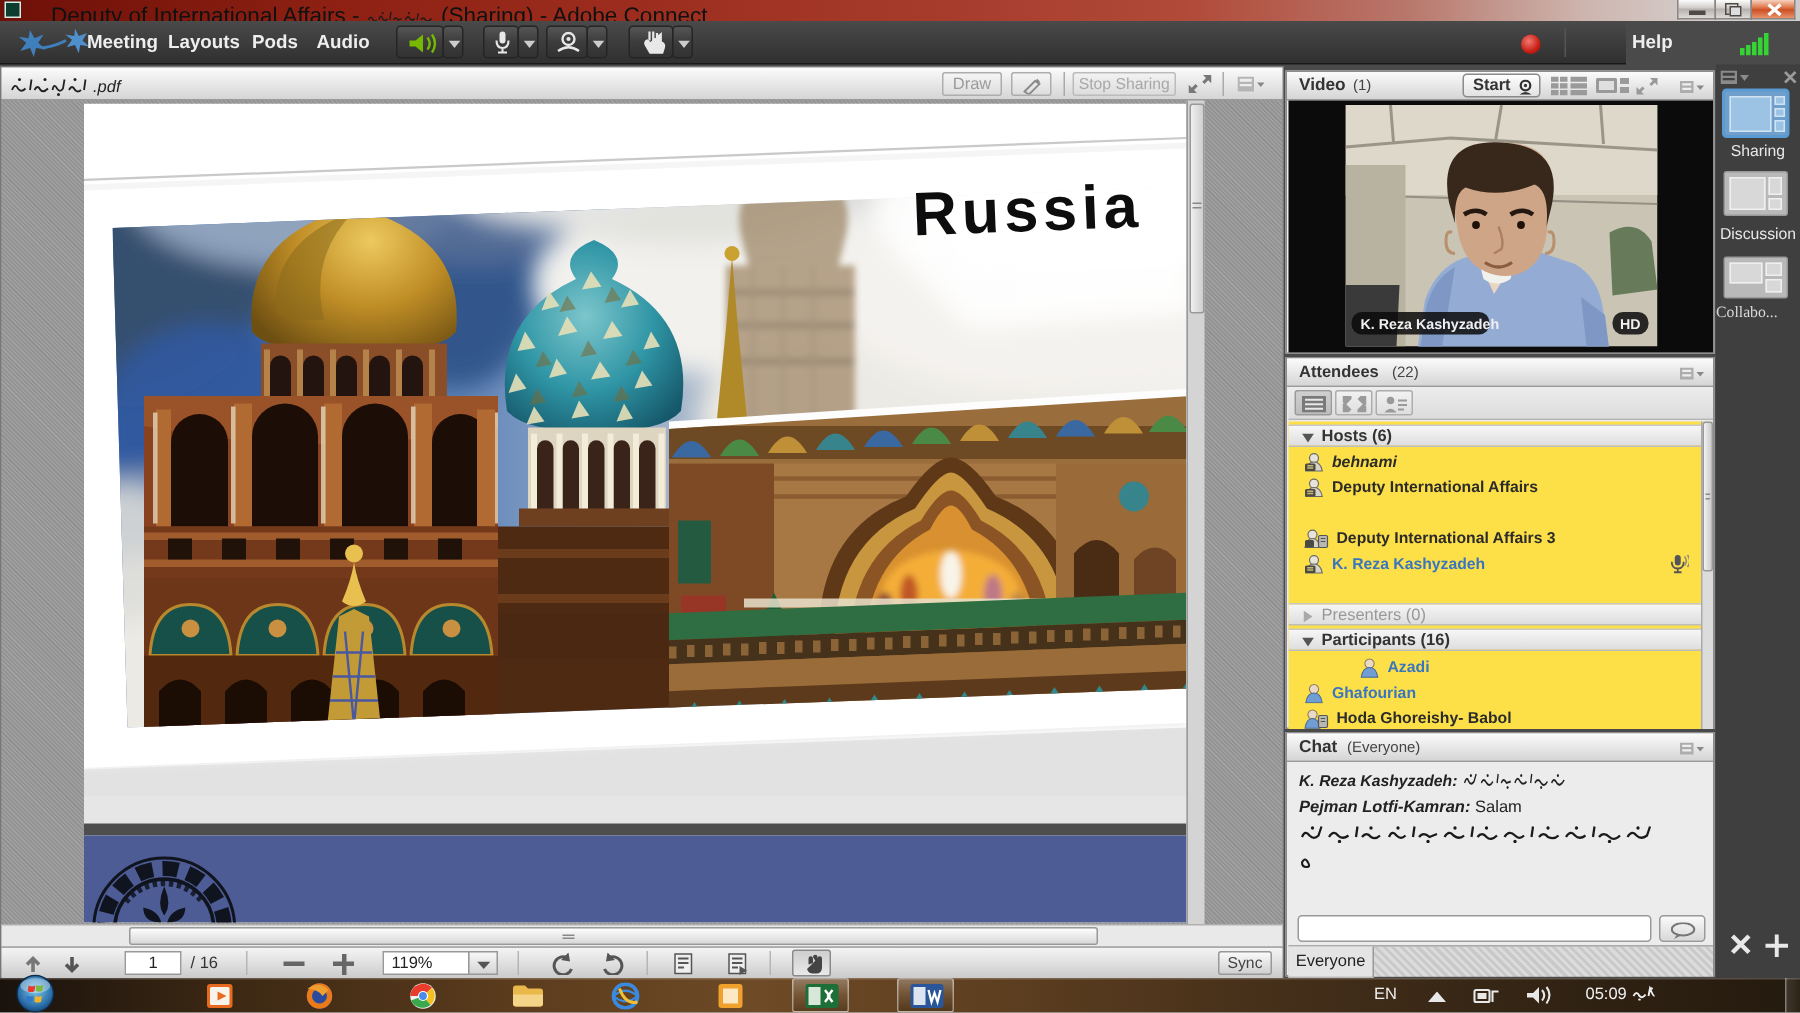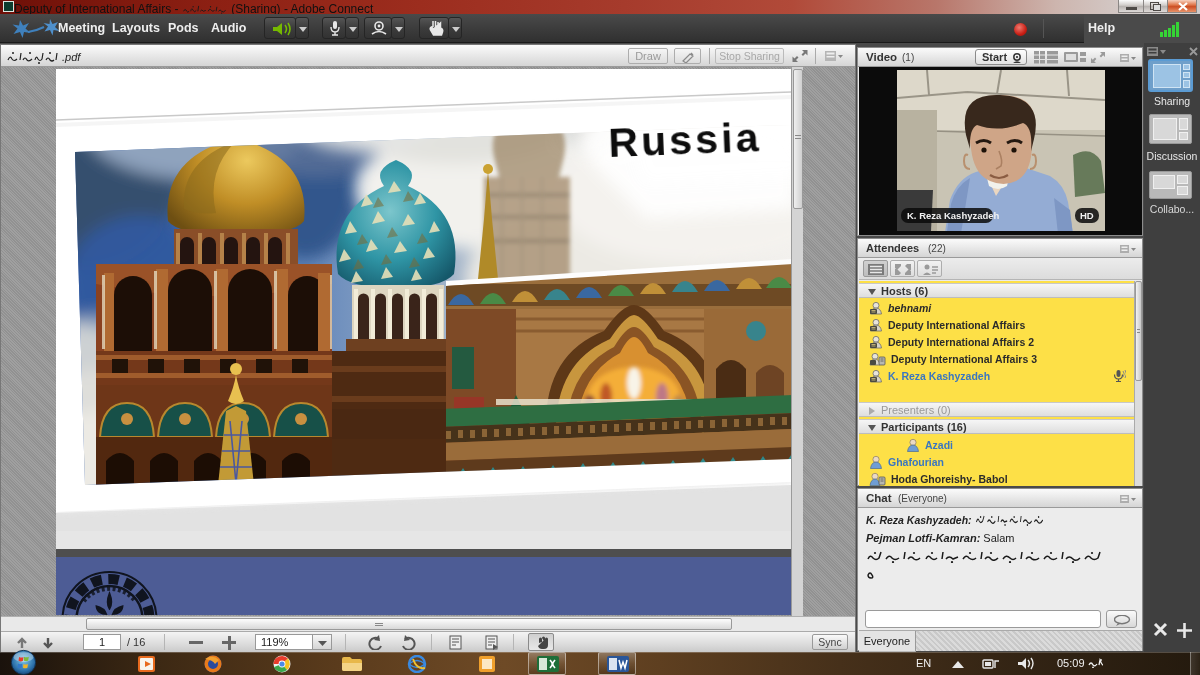--- a/index.html
+++ b/index.html
@@ -3,21 +3,21 @@
 <meta charset="utf-8">
 <style>
 * { margin:0; padding:0; box-sizing:border-box; }
 html,body { width:1200px; height:675px; overflow:hidden; font-family:"Liberation Sans",sans-serif; }
 .abs { position:absolute; }
 #stage { position:relative; width:1200px; height:675px; background:#4a4a4a; }
 
 #titlebar { left:0; top:0; width:1200px; height:14px;
   background:linear-gradient(90deg,#6e1008 0%,#8d2013 18%,#9c2d1e 35%,#a63b2c 52%,#b14a39 66%,#b8766a 78%,#cdb5ae 88%,#d6d2d1 96%,#cfcbca 100%);
 }
-#titlebar .ttext { position:absolute; left:14px; top:1.5px; font-size:12px; color:#111; white-space:nowrap; }
+#titlebar .ttext { position:absolute; left:34px; top:1.5px; font-size:15px; color:#111; white-space:nowrap; }
 
 .winbtn { position:absolute; top:0; height:13px; border:1px solid #8a8684; border-top:none; background:linear-gradient(180deg,#fdfdfd,#cfcbc8 45%,#b5b0ad 50%,#dedad8); }
 
 #menubar { left:0; top:14px; width:1084px; height:29px;
   background:linear-gradient(180deg,#4a4a4a,#3a3a3a 60%,#303030); border-bottom:1px solid #1a1a1a; }
 .menuitem { position:absolute; top:7px; color:#eee; font-size:12.5px; font-weight:bold; }
 .mbtn { position:absolute; top:3px; height:22px; border:1px solid #252525; border-radius:3px;
   background:linear-gradient(180deg,#555,#3c3c3c 50%,#323232); }
 
 #sharepod { left:0; top:44px; width:856px; height:608px; background:#989898; border:1px solid #777; }
@@ -697,29 +697,20 @@
         </div>
       <div class="arow" style="top:36px;">
           <svg class="aicon" viewBox="0 0 14 14">
             <circle cx="7" cy="4.4" r="3" fill="#e8e4da" stroke="#6a6a6a" stroke-width=".8"></circle>
             <path d="M1.5 13 q1 -6 5.5 -6 q4.5 0 5.5 6z" fill="#d8d4c8" stroke="#6a6a6a" stroke-width=".8"></path>
             <rect x="1" y="8" width="7" height="5" rx="1" fill="#4a4a42"></rect>
             <path d="M2.5 9.5 h4 M2.5 11 h4" stroke="#c8b878" stroke-width=".9"></path>
           </svg>
           <span class="aname">Deputy International Affairs</span>
         </div>
-      <div class="arow" style="top:53px;">
-          <svg class="aicon" viewBox="0 0 14 14">
-            <circle cx="7" cy="4.4" r="3" fill="#e8e4da" stroke="#6a6a6a" stroke-width=".8"></circle>
-            <path d="M1.5 13 q1 -6 5.5 -6 q4.5 0 5.5 6z" fill="#d8d4c8" stroke="#6a6a6a" stroke-width=".8"></path>
-            <rect x="1" y="8" width="7" height="5" rx="1" fill="#4a4a42"></rect>
-            <path d="M2.5 9.5 h4 M2.5 11 h4" stroke="#c8b878" stroke-width=".9"></path>
-          </svg>
-          <span class="aname">Deputy International Affairs 2</span>
-        </div>
       <div class="arow" style="top:70px;">
           <svg class="aicon" style="width:17px" viewBox="0 0 17 14">
             <circle cx="6" cy="4.4" r="3" fill="#e8e4da" stroke="#6a6a6a" stroke-width=".8"></circle>
             <path d="M1 13 q1 -6 5 -6 q4 0 5 6z" fill="#d8d4c8" stroke="#6a6a6a" stroke-width=".8"></path>
             <rect x="1" y="8" width="6" height="5" rx="1" fill="#4a4a42"></rect>
             <rect x="10" y="5" width="6" height="8" rx="1" fill="#b8b8b0" stroke="#555" stroke-width=".8"></rect>
             <path d="M11.5 7 h3 M11.5 9 h3" stroke="#555" stroke-width=".8"></path>
           </svg>
           <span class="aname" style="left:32px;">Deputy International Affairs 3</span>
         </div>
@@ -864,21 +855,21 @@
       <div class="abs" style="left:3px;top:3px;width:24px;height:22px;background:#d8d8d8;border:1px solid #f0f0f0;"></div>
       <div class="abs" style="left:29px;top:3px;width:9px;height:12px;background:#d8d8d8;border:1px solid #f0f0f0;"></div>
       <div class="abs" style="left:29px;top:17px;width:9px;height:8px;background:#d8d8d8;border:1px solid #f0f0f0;"></div>
     </div>
     <div class="abs" style="left:0px;top:107px;width:56px;text-align:center;font-size:10.5px;color:#e8e8e8;">Discussion</div>
     <div class="abs" style="left:5px;top:128px;width:43px;height:28px;background:#b9b9b9;border:1px solid #999;border-radius:2px;">
       <div class="abs" style="left:3px;top:3px;width:22px;height:14px;background:#d8d8d8;border:1px solid #f0f0f0;"></div>
       <div class="abs" style="left:27px;top:3px;width:11px;height:9px;background:#d8d8d8;border:1px solid #f0f0f0;"></div>
       <div class="abs" style="left:27px;top:14px;width:11px;height:9px;background:#d8d8d8;border:1px solid #f0f0f0;"></div>
     </div>
-    <div class="abs" style="left:0px;top:160px;width:56px;text-align:center;font-size:10.5px;color:#d8d8d8;">Collabo...</div>
+    <div class="abs" style="left:0px;top:160px;width:56px;font-size:10.5px;color:#d8d8d8;font-family:Liberation Serif, serif;">Collabo...</div>
     <svg class="abs" style="left:8px;top:578px" width="17" height="17">
         <path d="M3 3 l11 11 M14 3 L3 14" stroke="#e8e8e8" stroke-width="3"></path>
       </svg>
     <svg class="abs" style="left:32px;top:579px" width="17" height="17">
         <path d="M8.5 1 v15 M1 8.5 h15" stroke="#e8e8e8" stroke-width="2.6"></path>
       </svg>
   </div>
   <div id="taskbar" class="abs">
     <svg class="abs" style="left:10px;top:-3px" width="27" height="27" viewBox="0 0 30 30">
       <defs>

